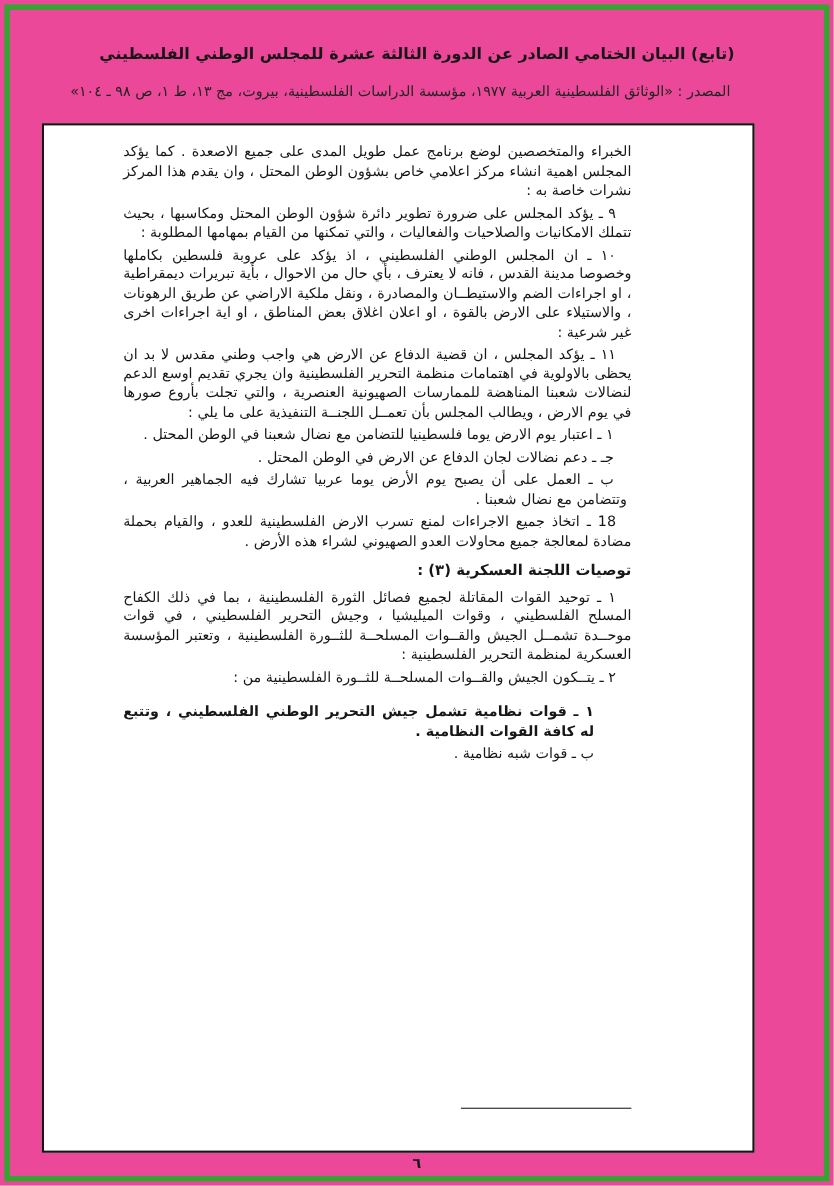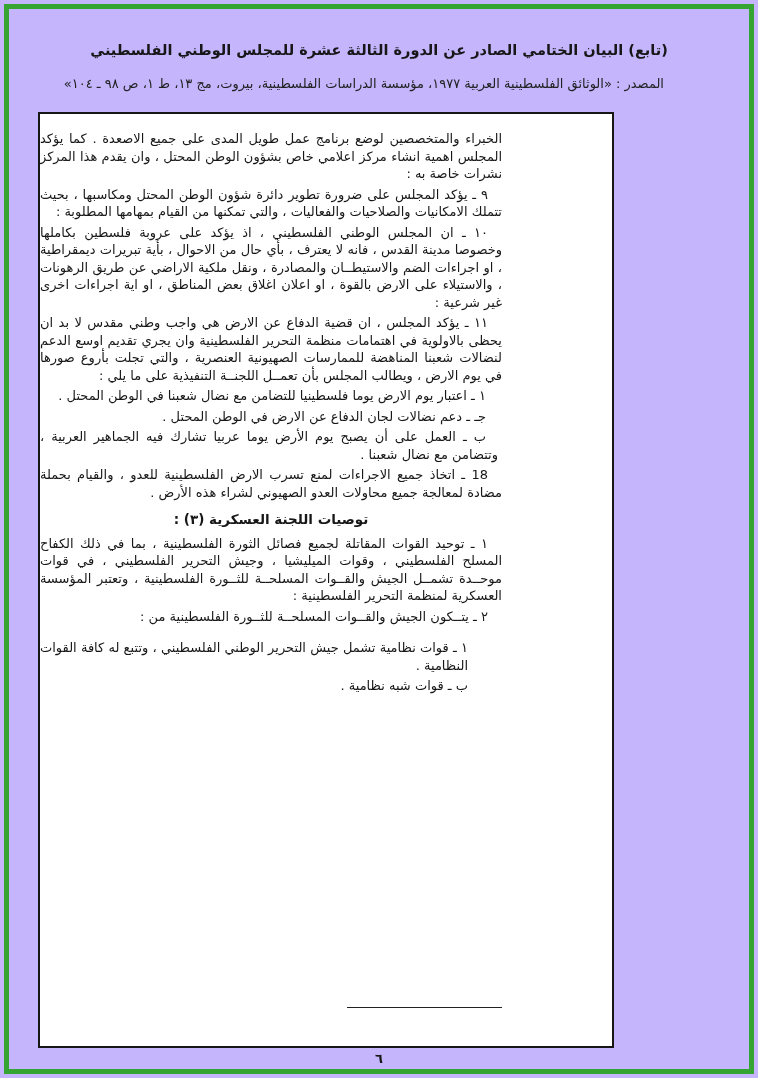--- a/index.html
+++ b/index.html
@@ -1,47 +1,47 @@
 <!DOCTYPE html>
 <html lang="ar" style="--frame-green: #35a433;"><head>
 <meta charset="utf-8">
 <style>
   * { margin:0; padding:0; box-sizing:border-box; }
   html, body { background:#ffffff; }
   .sheet {
     position:relative; width:758px; height:1078px; margin:0 auto;
-    background:#c4b5fd; color:#171717; overflow:hidden;
+    background:#ec4899; color:#171717; overflow:hidden;
     font-family:"DejaVu Sans", sans-serif;
   }
   .frame { position:absolute; inset:4px; border:5px solid var(--frame-green,#35a433); }
   .doc-title {
     position:absolute; top:42px; left:40px; right:40px;
     text-align:center; direction:rtl; font-weight:bold; font-size:14.5px;
     letter-spacing:0.2px;
   }
   .source-line {
     position:absolute; top:76px; right:94px; left:56px;
     direction:rtl; text-align:right; font-size:13px; color:#222;
   }
   .content-box {
-    position:absolute; left:38px; top:112px; width:576px; height:936px;
+    position:absolute; left:38px; top:112px; width:648px; height:936px;
     border:2px solid #161616; background:#ffffff;
   }
   .text-column {
     position:absolute; top:16px; right:110px; width:462px;
     direction:rtl; text-align:justify; font-size:13px; line-height:17.5px;
   }
   .para { margin:0 0 3px 0; }
   .para.num { text-indent:14px; }
   .para.sub { margin-right:4px; text-indent:12px; }
   .para.blocki { margin-right:34px; }
-  .para.gap { margin-top:14px; }
+  .para.gap { margin-top:14px;font-weight:bold; }
   .para.heading {
     font-weight:bold; font-size:13.5px; margin:10px 0 6px;
-    text-indent:0; text-align:center;
+    text-indent:0; text-align:right;
   }
   .footnote-area { position:absolute; right:110px; bottom:30px; width:462px; direction:rtl; }
   .footnote-rule { width:155px; border-top:1.5px solid #222; margin-bottom:8px; }
   .footnote-text { font-size:11.5px; text-align:right; color:#1c1c1c; }
   .page-number {
     position:absolute; bottom:12px; left:0; right:0;
     text-align:center; font-size:13px; font-weight:bold;
   }
 </style>
 </head>

